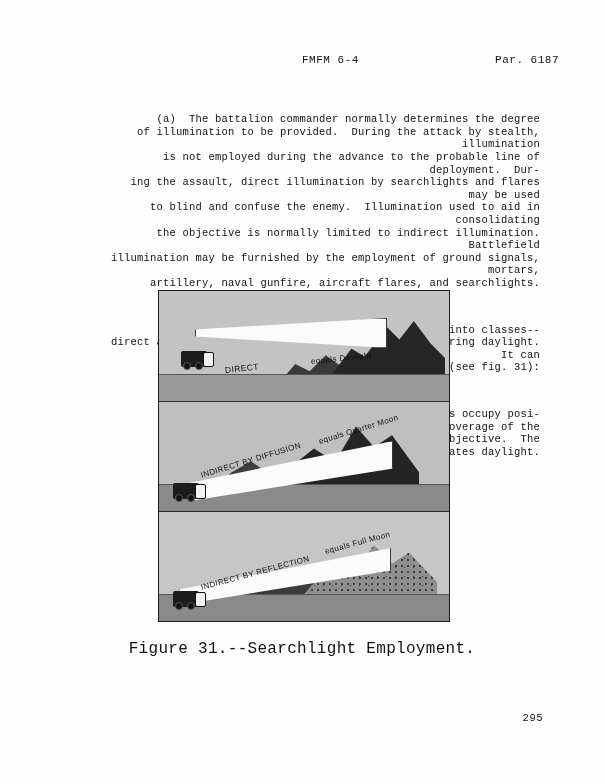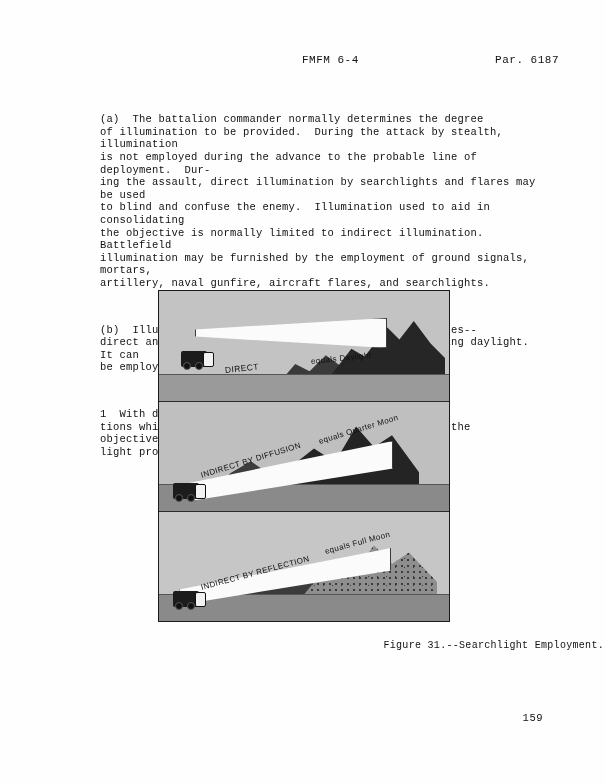--- a/index.html
+++ b/index.html
@@ -53,23 +53,23 @@
   }
   .heading-line {
     margin-bottom: 9px;
     white-space: pre;
   }
   .heading-line .num { }
   .heading-line .title {
     text-decoration: underline;
   }
   .para {
-    margin: 0 0 9px 8px;
+    margin: 0 0 9px 16px;
     white-space: pre-wrap;
-    text-align: left;
+    text-align: right;
   }
   
   .figure {
     position: absolute;
     left: 158px;
     top: 290px;
     width: 290px;
     height: 330px;
     border: 1px solid #1a1a1a;
     background: #d8d8d8;
@@ -270,22 +270,22 @@
     left: 166px;
     top: 256px;
     transform: rotate(-15deg);
     transform-origin: left center;
   }
   .fig-caption {
     position: absolute;
     left: 0;
     top: 640px;
     width: 604px;
-    text-align: right;
-    font-size: 10px;
+    text-align: center;
+    font-size: 16px;
     letter-spacing: 0.3px;
   }
   .page-number {
     position: absolute;
     right: 62px;
     top: 712px;
     font-size: 10.5px;
     letter-spacing: 0.5px;
   }
 </style>
@@ -364,15 +364,15 @@
 
     <span class="beam-label b2">INDIRECT BY DIFFUSION</span>
     <span class="beam-label b2-eq">equals Quarter Moon</span>
 
     <span class="beam-label b3">INDIRECT BY REFLECTION</span>
     <span class="beam-label b3-eq">equals Full Moon</span>
   </div>
 
   <div class="fig-caption">Figure 31.--Searchlight Employment.</div>
 
-  <div class="page-number">159</div>
+  <div class="page-number">295</div>
 
 </div>
 
 </body></html>

